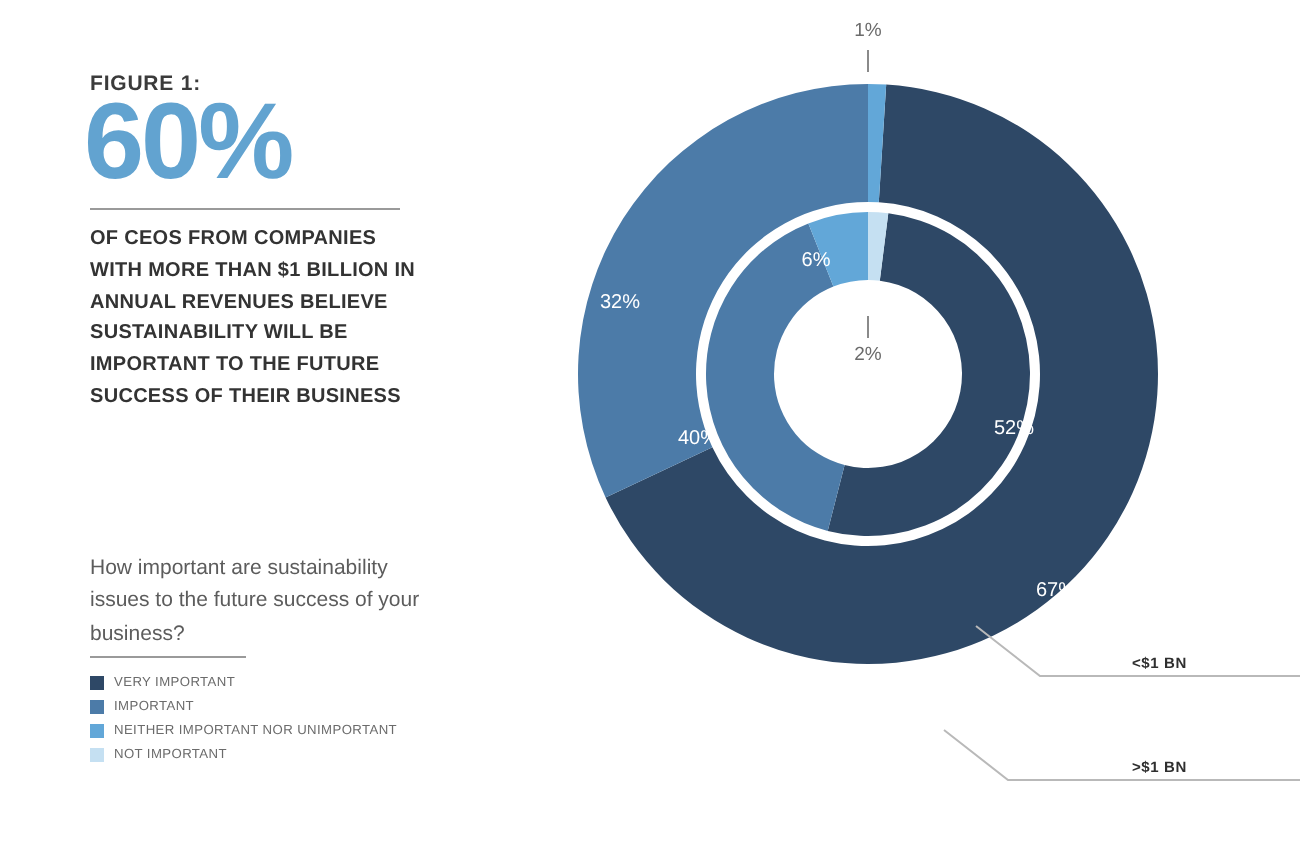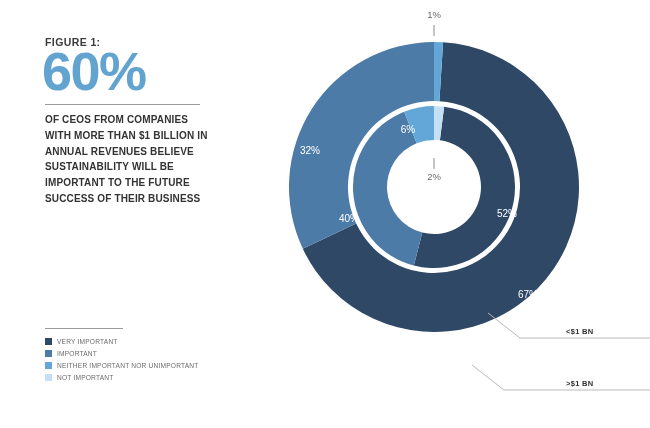--- a/index.html
+++ b/index.html
@@ -157,20 +157,21 @@
 <div id="left-panel">
 
   <div id="figure-label">FIGURE 1:</div>
 
   <div id="big-stat">60%</div>
 
   <div id="stat-divider"></div>
 
   <div id="stat-body">OF CEOS FROM COMPANIES WITH MORE THAN $1 BILLION IN ANNUAL REVENUES BELIEVE SUSTAINABILITY WILL BE IMPORTANT TO THE FUTURE SUCCESS OF THEIR BUSINESS</div>
 
+  <div id="question-text">How important are sustainability issues to the future success of your business?</div>
 
   <div id="legend-divider"></div>
 
   <div id="legend">
     <div class="legend-item">
       <span class="legend-swatch" style="background:#2e4866"></span>
       <span class="legend-label">VERY IMPORTANT</span>
     </div>
     <div class="legend-item">
       <span class="legend-swatch" style="background:#4c7ba8"></span>

